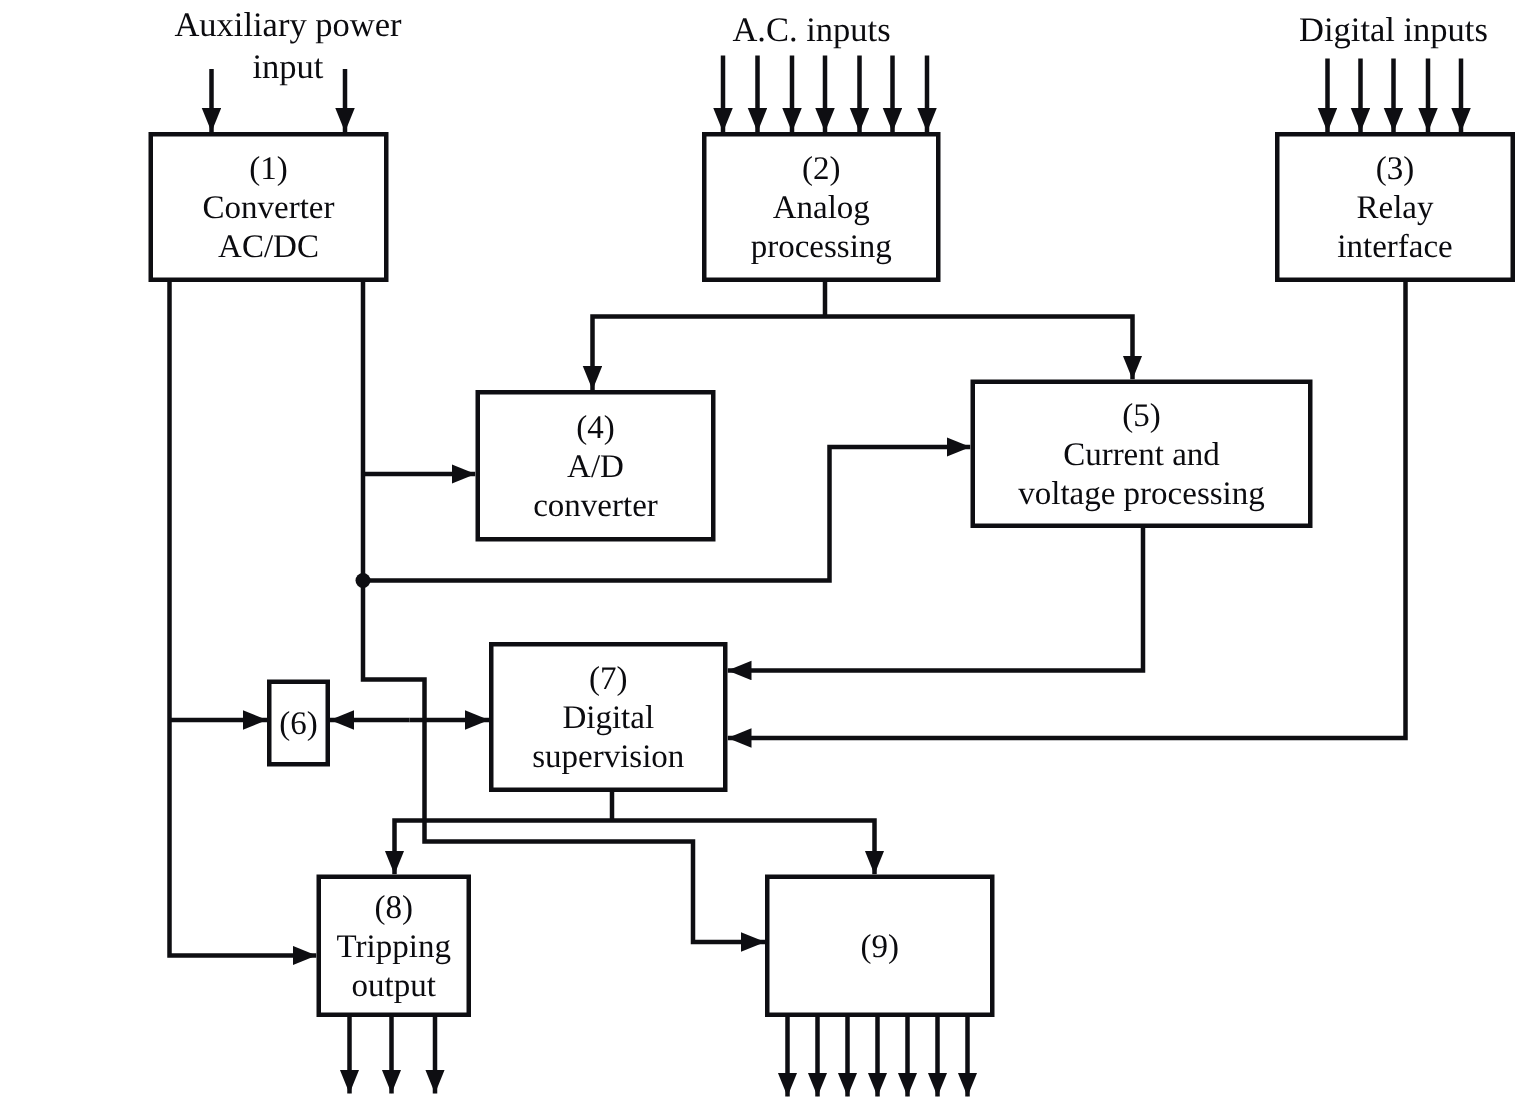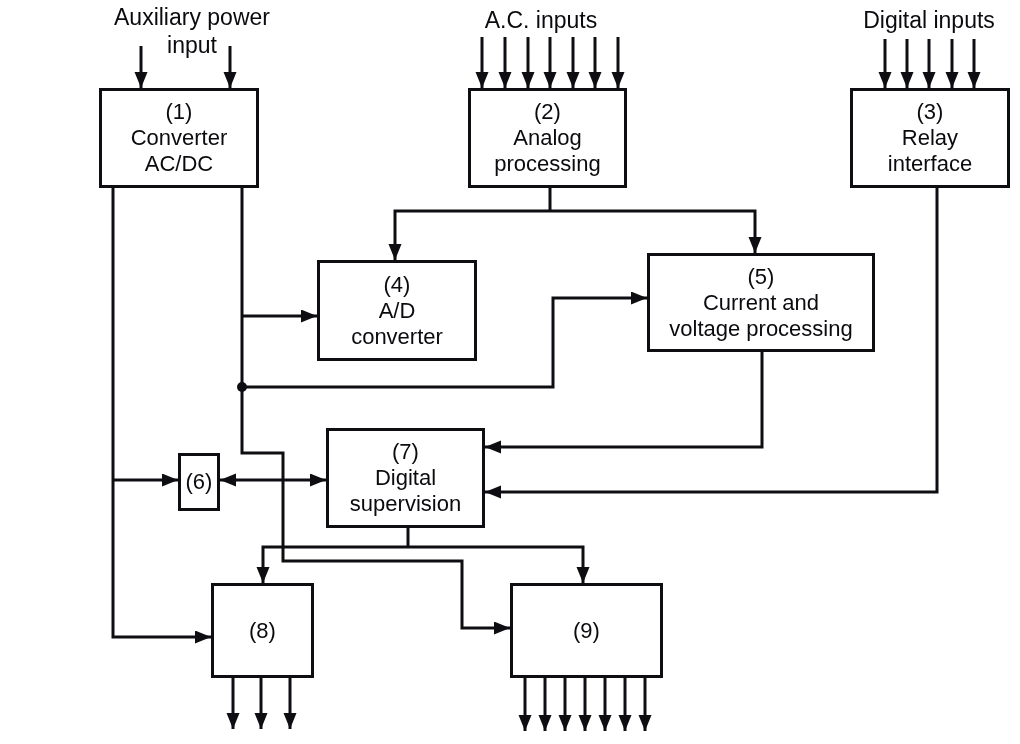--- a/index.html
+++ b/index.html
@@ -1,19 +1,19 @@
 <!DOCTYPE html>
 <html style="--line: #0e0e12; --background: #ffffff; --text: #0b0b0f;"><head>
 <meta charset="utf-8">
 <style>
   html,body { margin:0; padding:0; background:#fff; }
   .stage {
     position:relative; width:1020px; height:744px;
     background:var(--background,#ffffff);
-    font-family:Liberation Sans, sans-serif;
+    font-family:Liberation Serif, serif;
     color:var(--text,#0b0b0f);
     overflow:hidden;
   }
   svg.wires { position:absolute; left:0; top:0; }
   .wire { fill:none; stroke:var(--line,#0e0e12); stroke-width:3; stroke-linejoin:miter; }
   .ahead { fill:var(--line,#0e0e12); }
   .jdot  { fill:var(--line,#0e0e12); }
   .block {
     position:absolute; box-sizing:border-box;
     background:#ffffff; border:3px solid var(--line,#0e0e12);
@@ -137,19 +137,21 @@
   </div>
 
   <div class="block" style="left:326px; top:428px; width:159px; height:100px;">
     <div class="block-num">(7)</div>
     <div class="block-name">Digital
 supervision</div>
   </div>
 
   <div class="block" style="left:211px; top:583px; width:103px; height:95px;">
     <div class="block-num">(8)</div>
+    <div class="block-name">Tripping
+output</div>
   </div>
 
   <div class="block" style="left:510px; top:583px; width:153px; height:95px;">
     <div class="block-num">(9)</div>
   </div>
 
 </div>
 
 </body></html>

